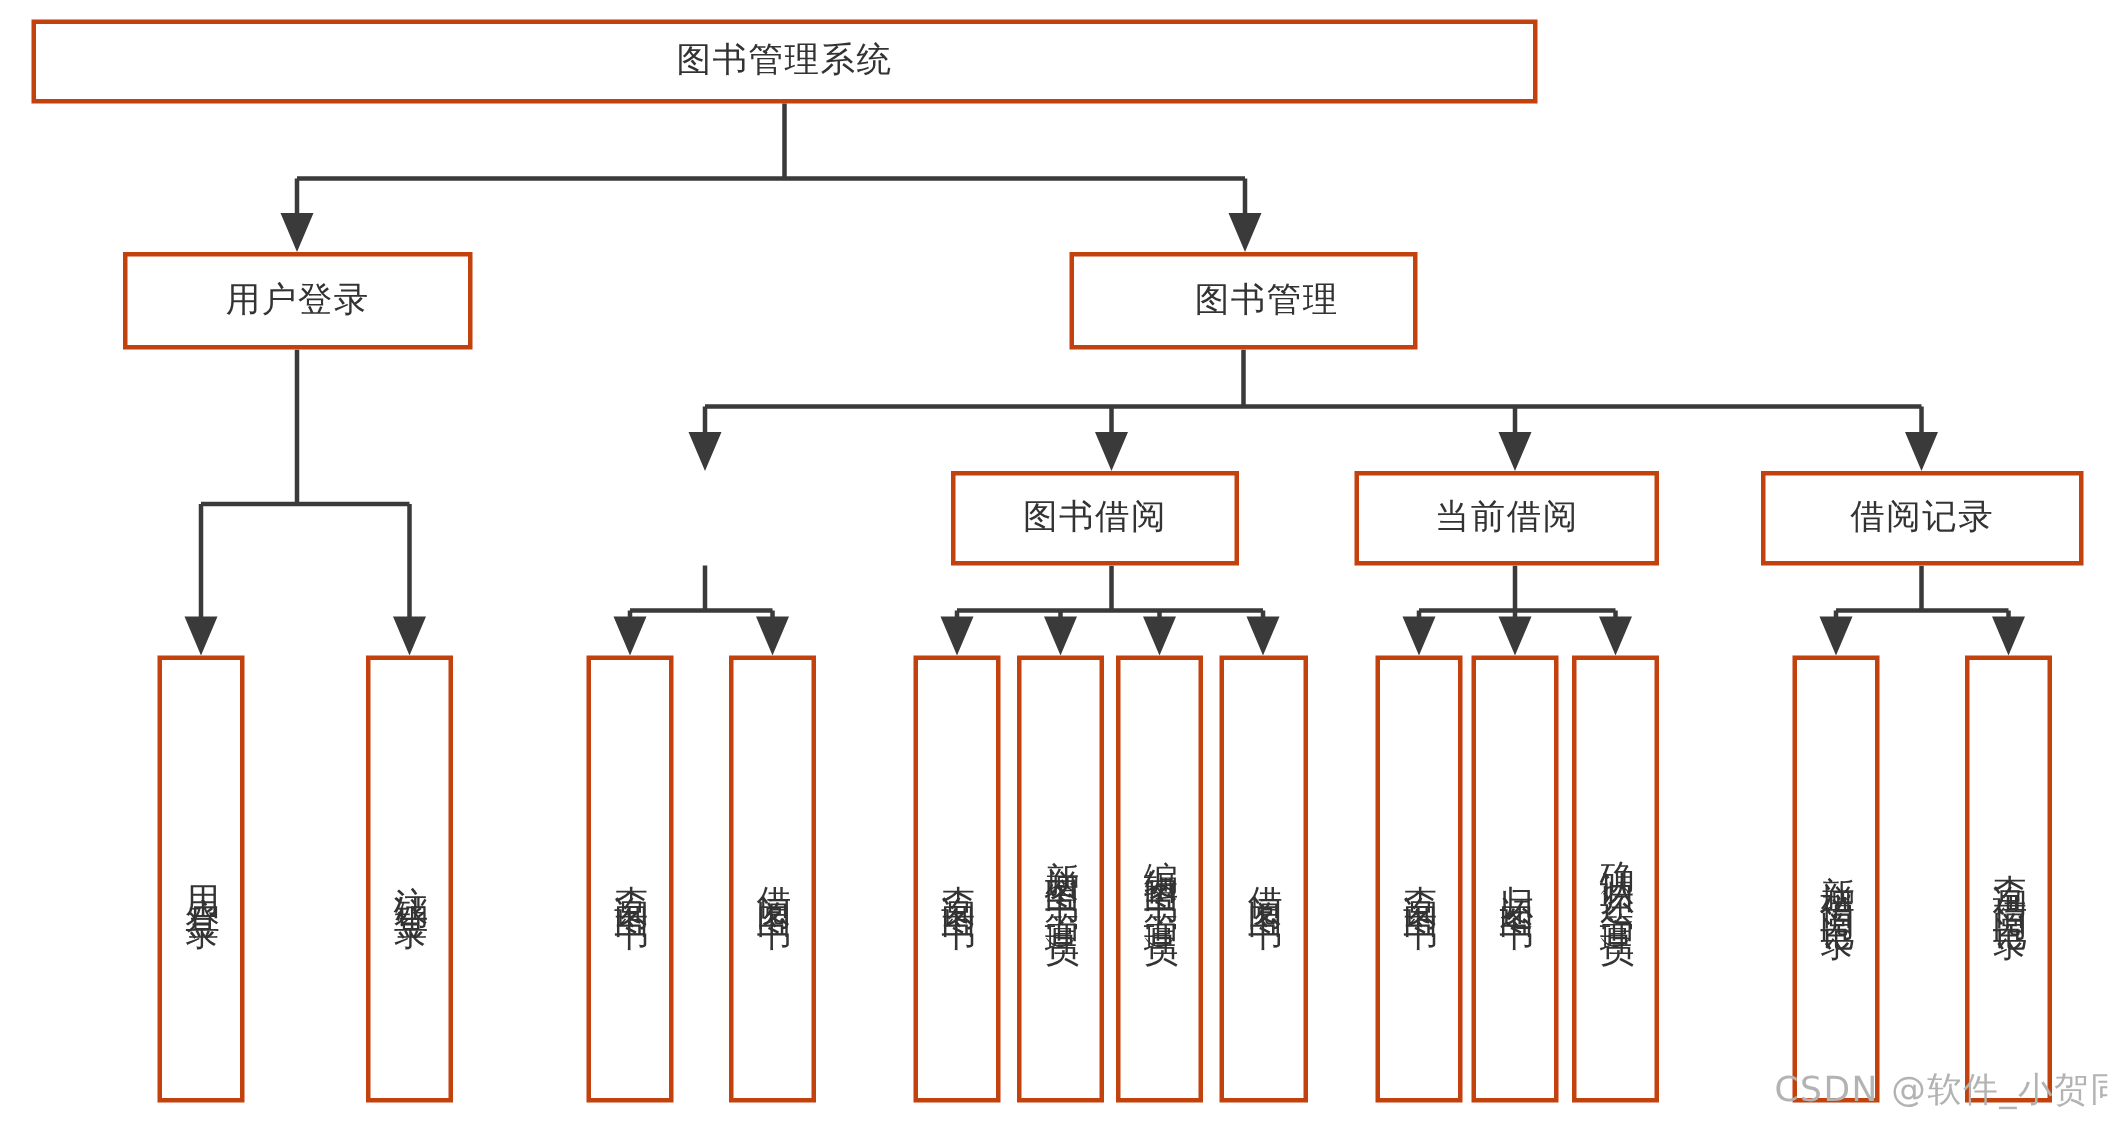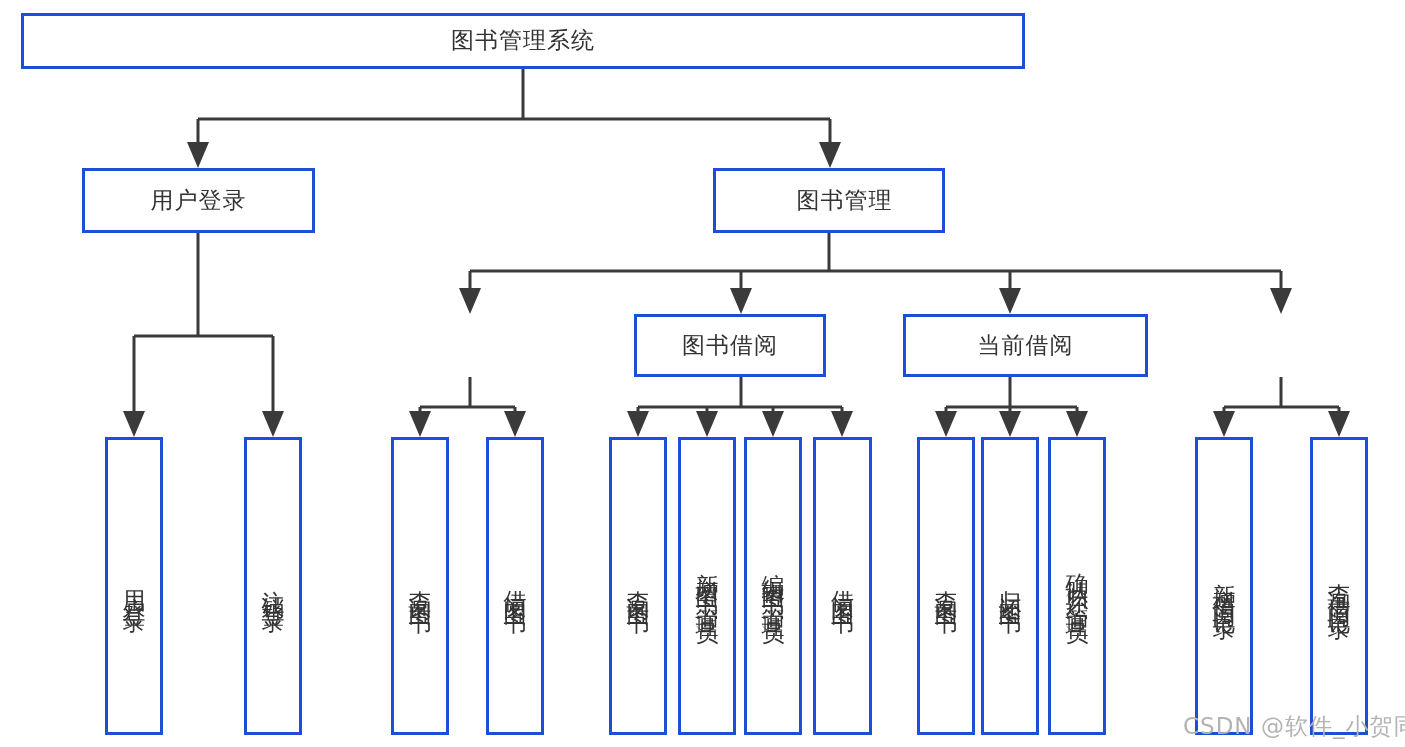--- a/index.html
+++ b/index.html
@@ -19,21 +19,21 @@
     position: absolute;
     left: 0; top: 0;
     width: 1405px;
     height: 747px;
     z-index: 1;
   }
   .node {
     position: absolute;
     box-sizing: border-box;
     background: #ffffff;
-    border: 3px solid #1d4ed8;
+    border: 3px solid #c2410c;
     display: flex;
     align-items: center;
     justify-content: center;
     color: #333333;
     font-size: 23px;
     z-index: 2;
     text-align: center;
     line-height: 1.2;
   }
   .node.h { letter-spacing: 1px; }
@@ -82,21 +82,22 @@
              M1066,411 L1088,411 L1077,437 Z
              M1213,411 L1235,411 L1224,437 Z  M1328,411 L1350,411 L1339,437 Z" fill="#3a3a3a" stroke="none"></path>
   </svg>
 
   <div class="node h" style="left:21px; top:13px; width:1004px; height:56px;">图书管理系统</div>
 
   <div class="node h" style="left:82px; top:168px; width:233px; height:65px;">用户登录</div>
   <div class="node h" style="left:713px; top:168px; width:232px; height:65px;padding-left:31px;">图书管理</div>
 
   <div class="node h" style="left:634px; top:314px; width:192px; height:63px;">图书借阅</div>
-  <div class="node h" style="left:903px; top:314px; width:245px; height:63px;">当前借阅</div>
+  <div class="node h" style="left:903px; top:314px; width:203px; height:63px;">当前借阅</div>
+  <div class="node h" style="left:1174px; top:314px; width:215px; height:63px;">借阅记录</div>
 
   <div class="node v" style="left:105px; top:437px; width:58px; height:298px;">
     <span>用户登录</span>
   </div>
   <div class="node v" style="left:244px; top:437px; width:58px; height:298px;">
     <span>注销登录</span>
   </div>
 
   <div class="node v" style="left:391px; top:437px; width:58px; height:298px;">
     <span>查询图书</span>

